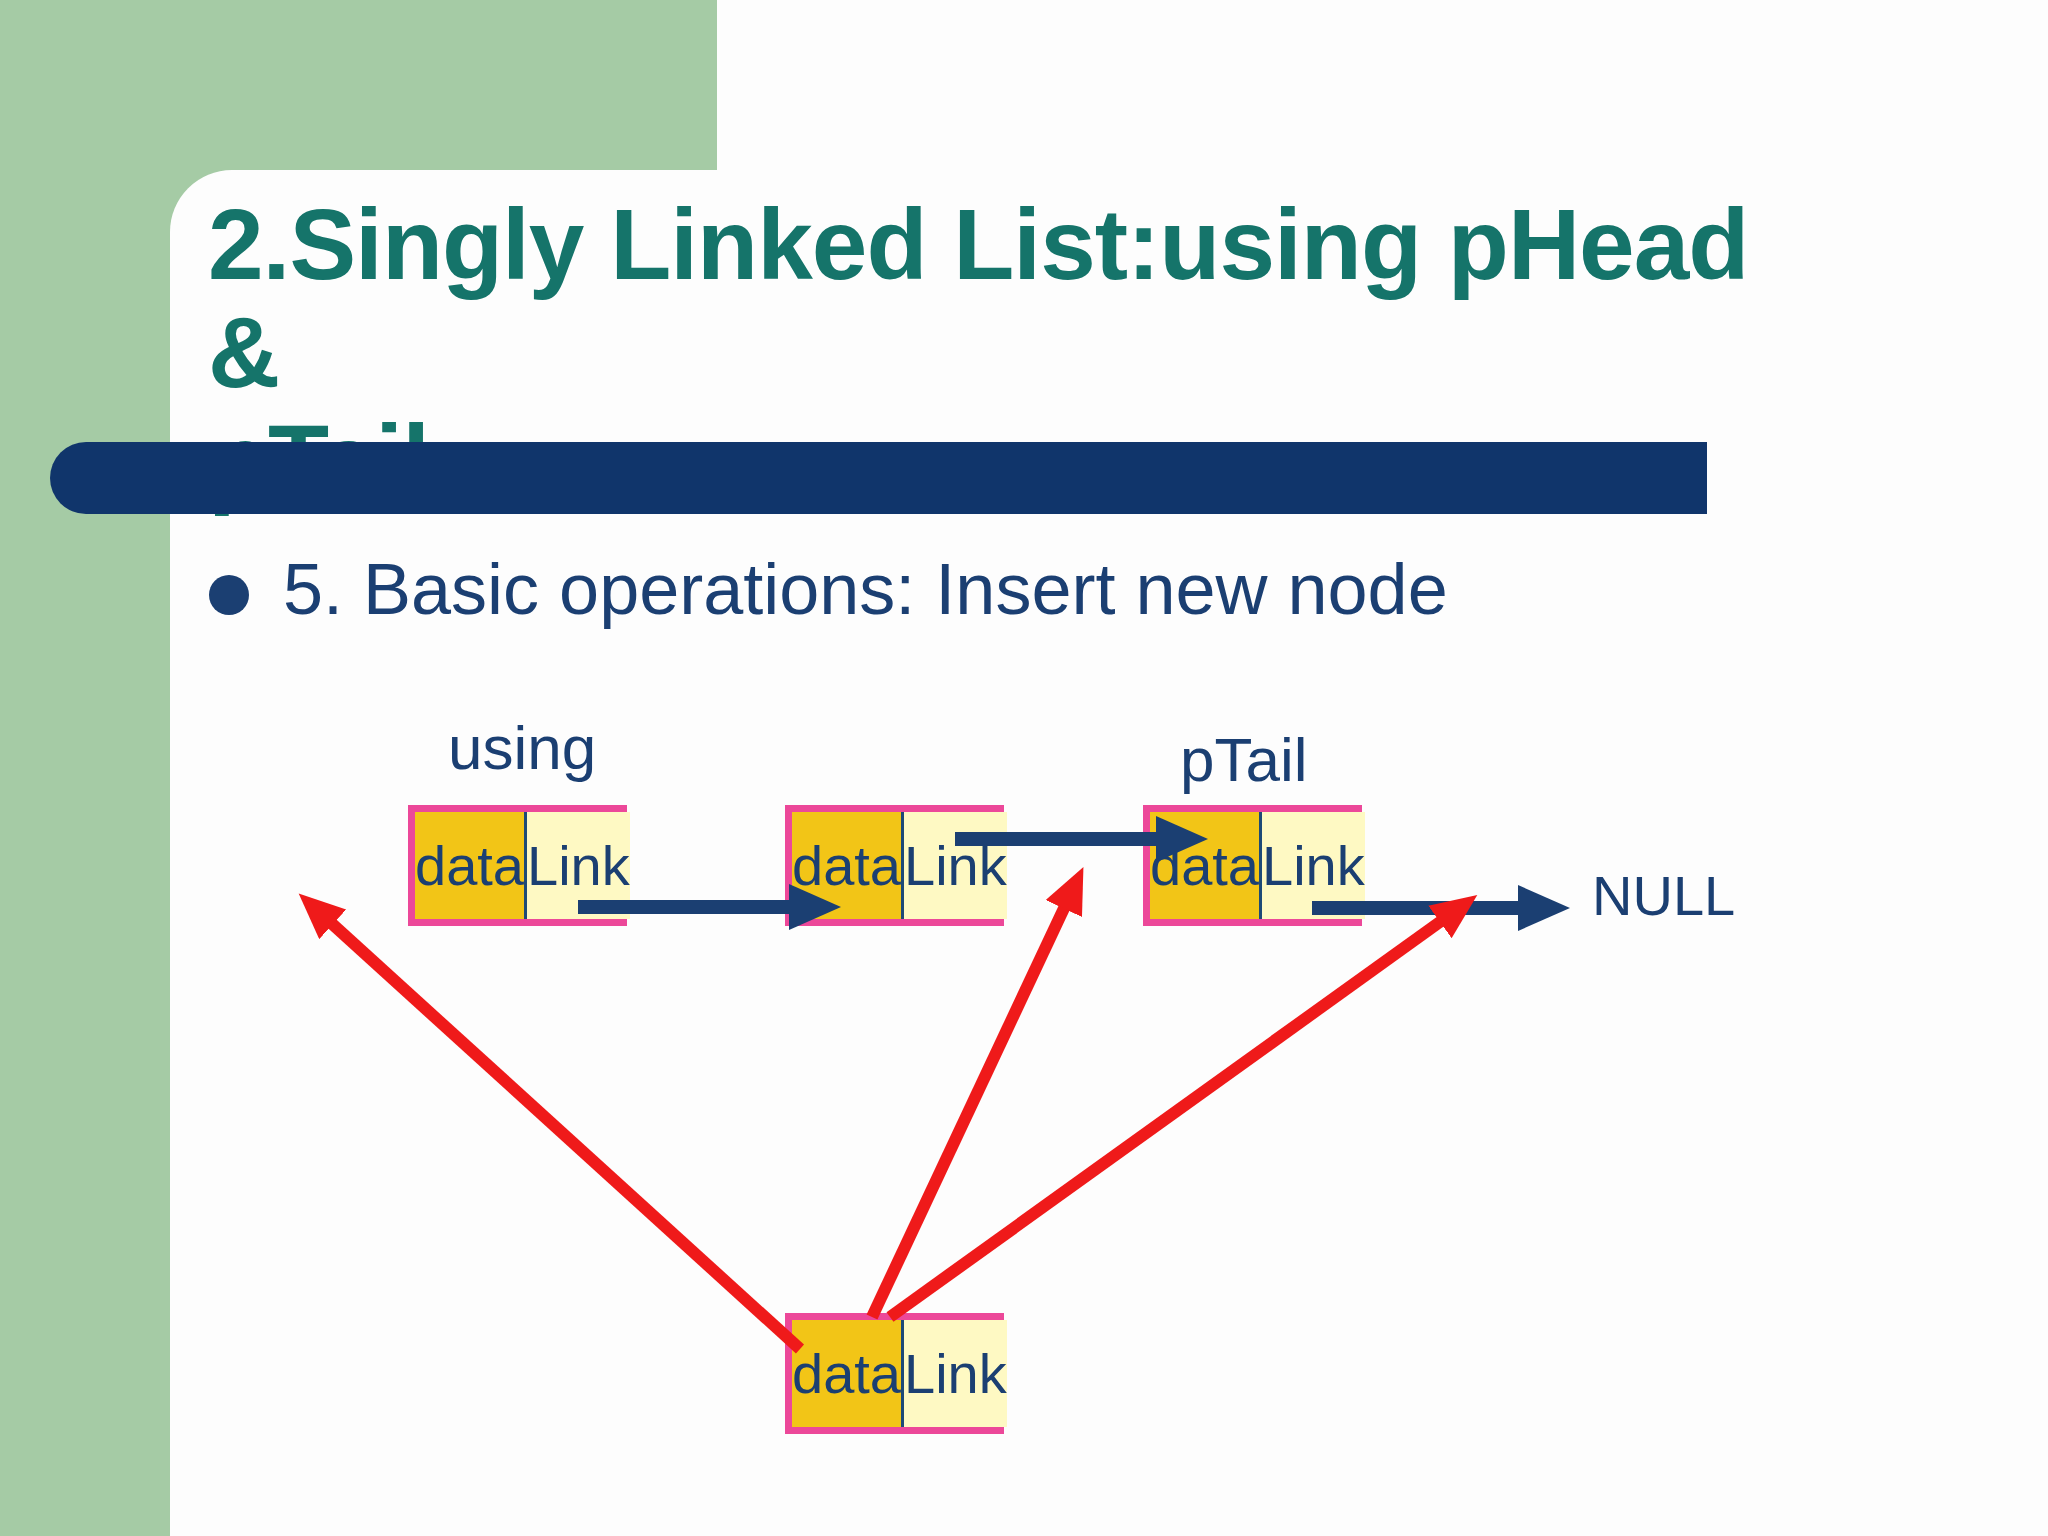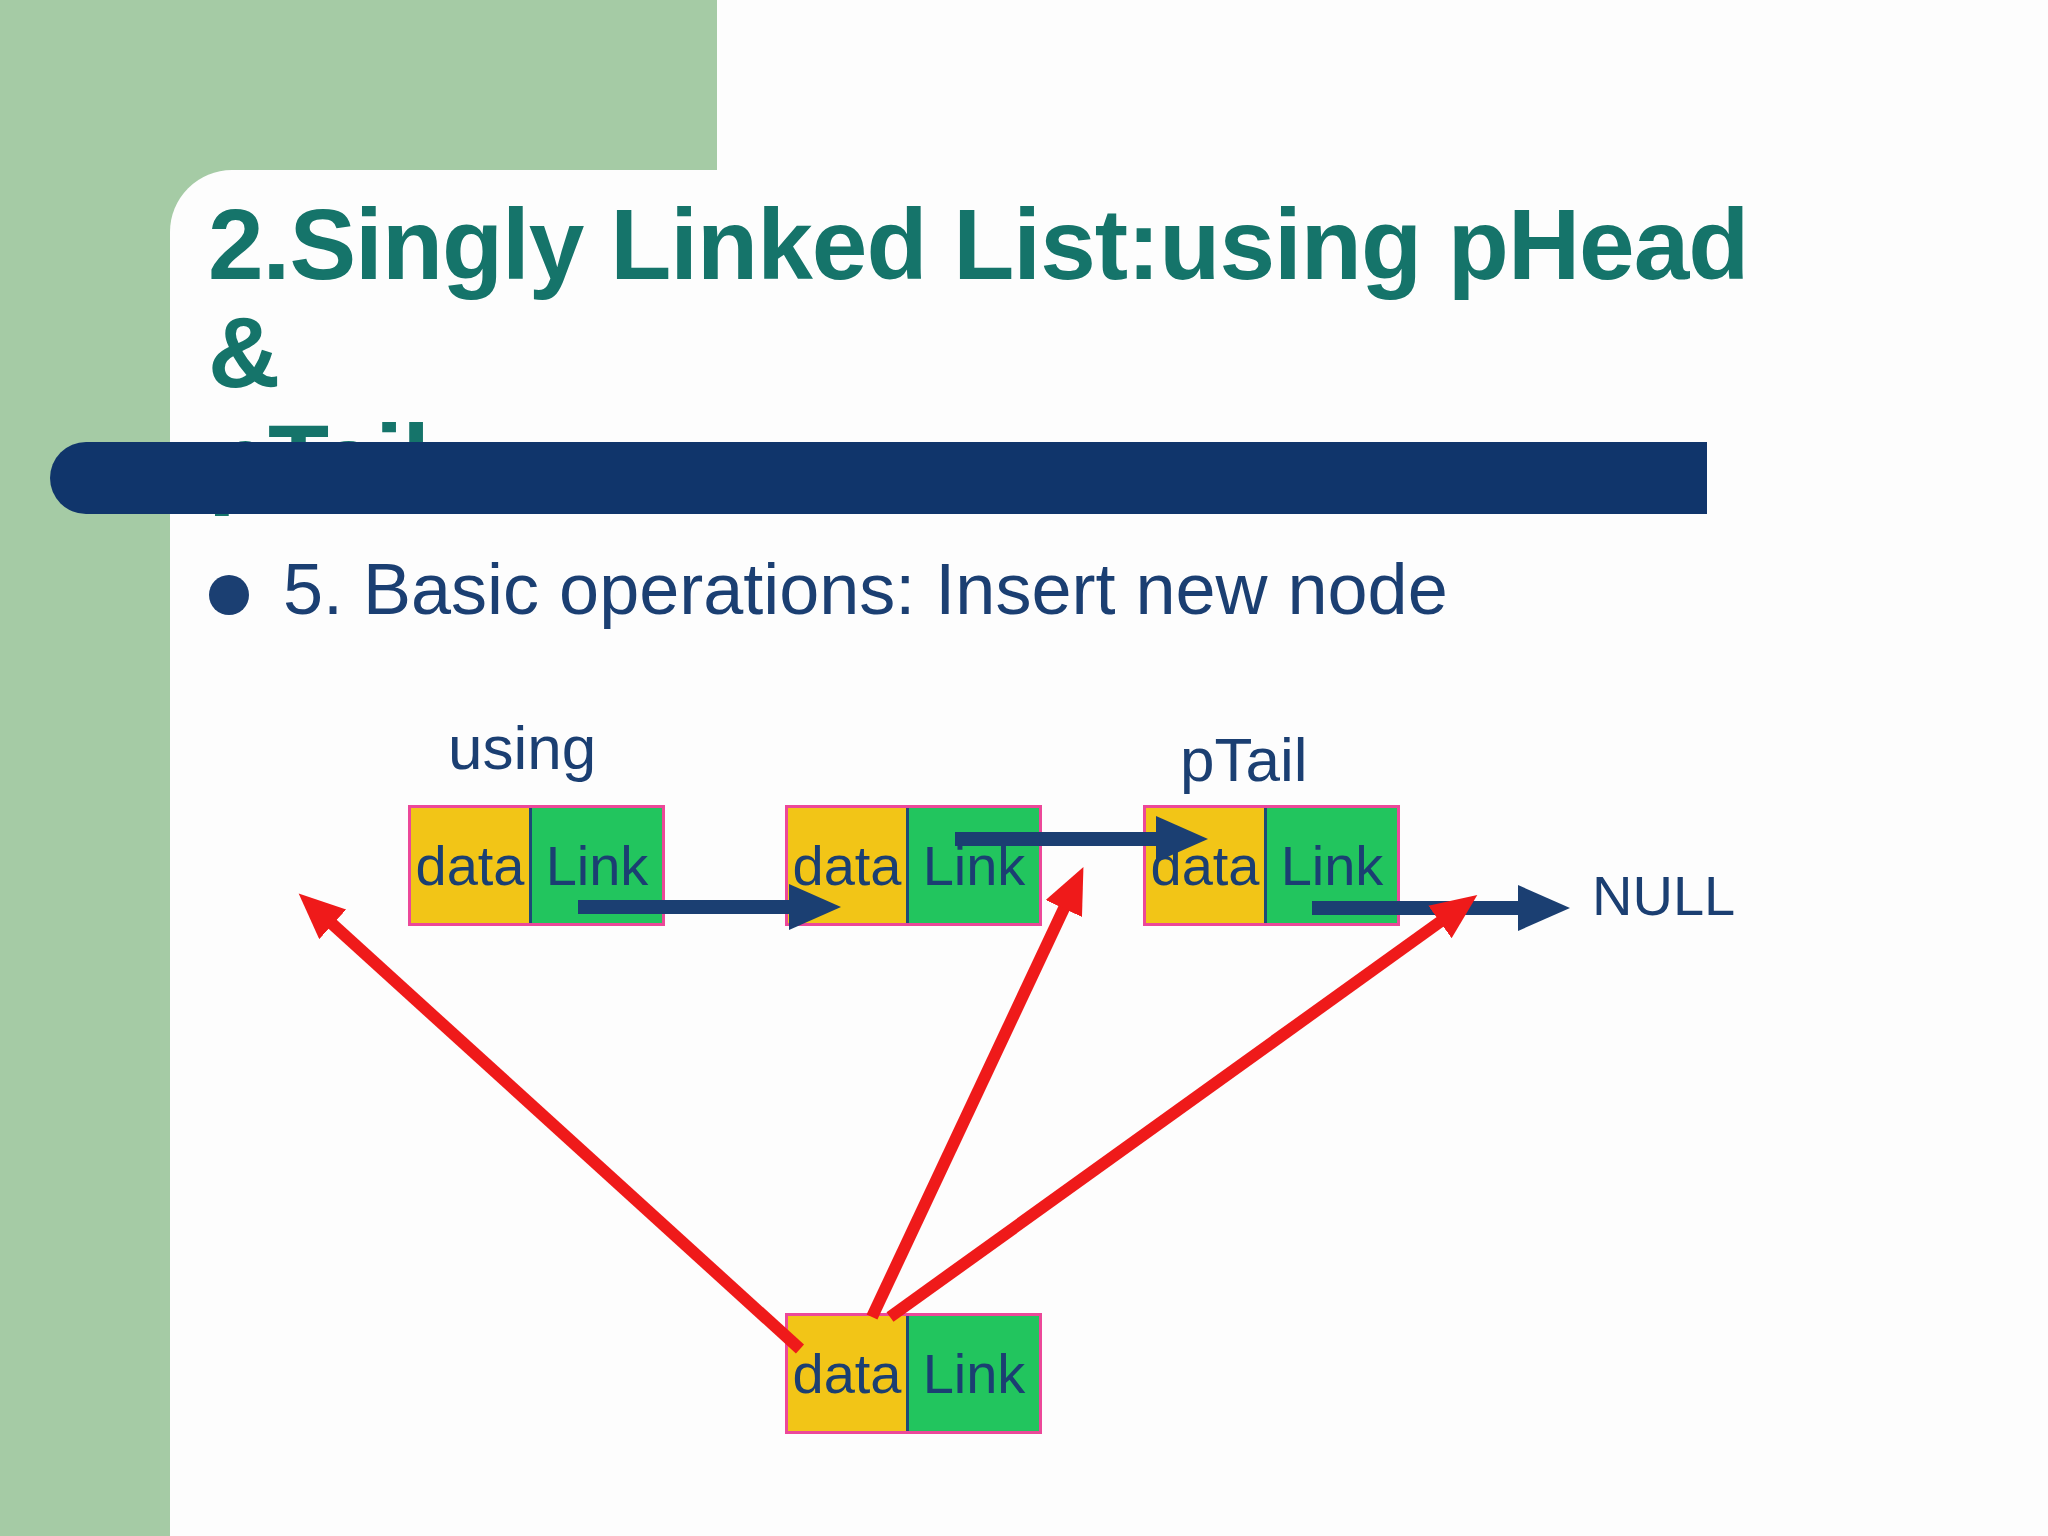--- a/index.html
+++ b/index.html
@@ -50,30 +50,30 @@
   }
   
   .ptr-label{
     position:absolute;color:#1b3f72;font-size:62px;line-height:64px;
   }
   .phead-label{left:448px;top:716px;}
   .ptail-label{left:1180px;top:728px;}
   .null-label{left:1592px;top:864px;font-size:56px;}
   
   .node{
-    position:absolute;width:257px;height:121px;
+    position:absolute;width:219px;height:121px;
     display:flex;box-sizing:border-box;
-    border:3px solid #ec4899;
+    border:7px solid #ec4899;
   }
   .node .cell{
     display:flex;align-items:center;justify-content:center;
     color:#1b3f72;font-size:56px;box-sizing:border-box;
   }
   .cell-data{width:118px;background:#f2c517;}
-  .cell-link{flex:1;background:#22c55e;border-left:3px solid #1d4a77;}
+  .cell-link{flex:1;background:#fef9c3;border-left:3px solid #1d4a77;}
   .node1{left:408px;top:805px;}
   .node2{left:785px;top:805px;}
   .node3{left:1143px;top:805px;}
   .node4{left:785px;top:1313px;}
   
   .arrows{
     position:absolute;left:0;top:0;width:2048px;height:1536px;
     pointer-events:none;
   }
 </style>

